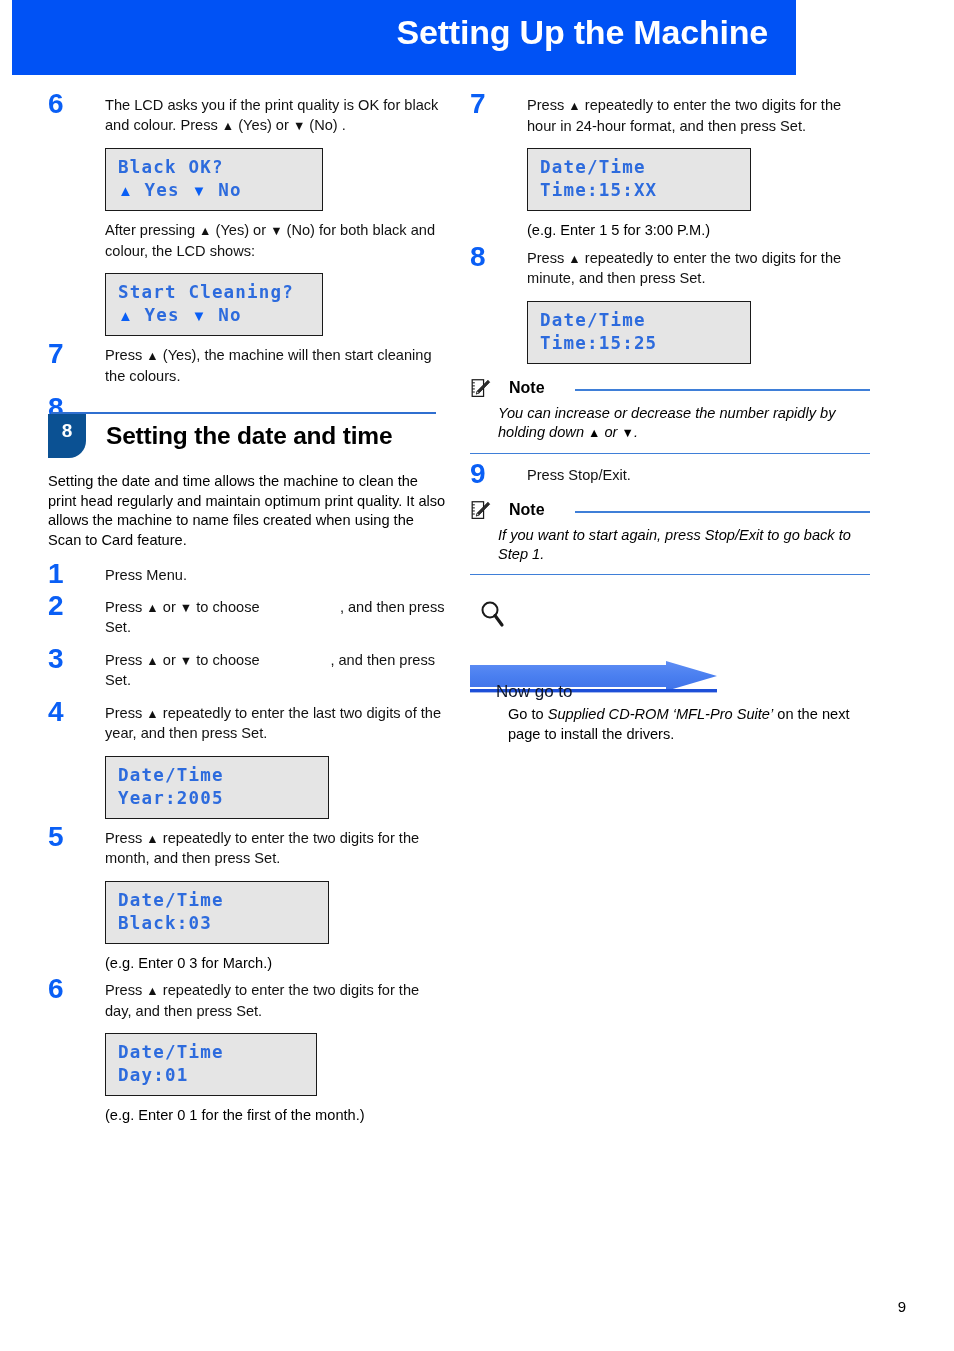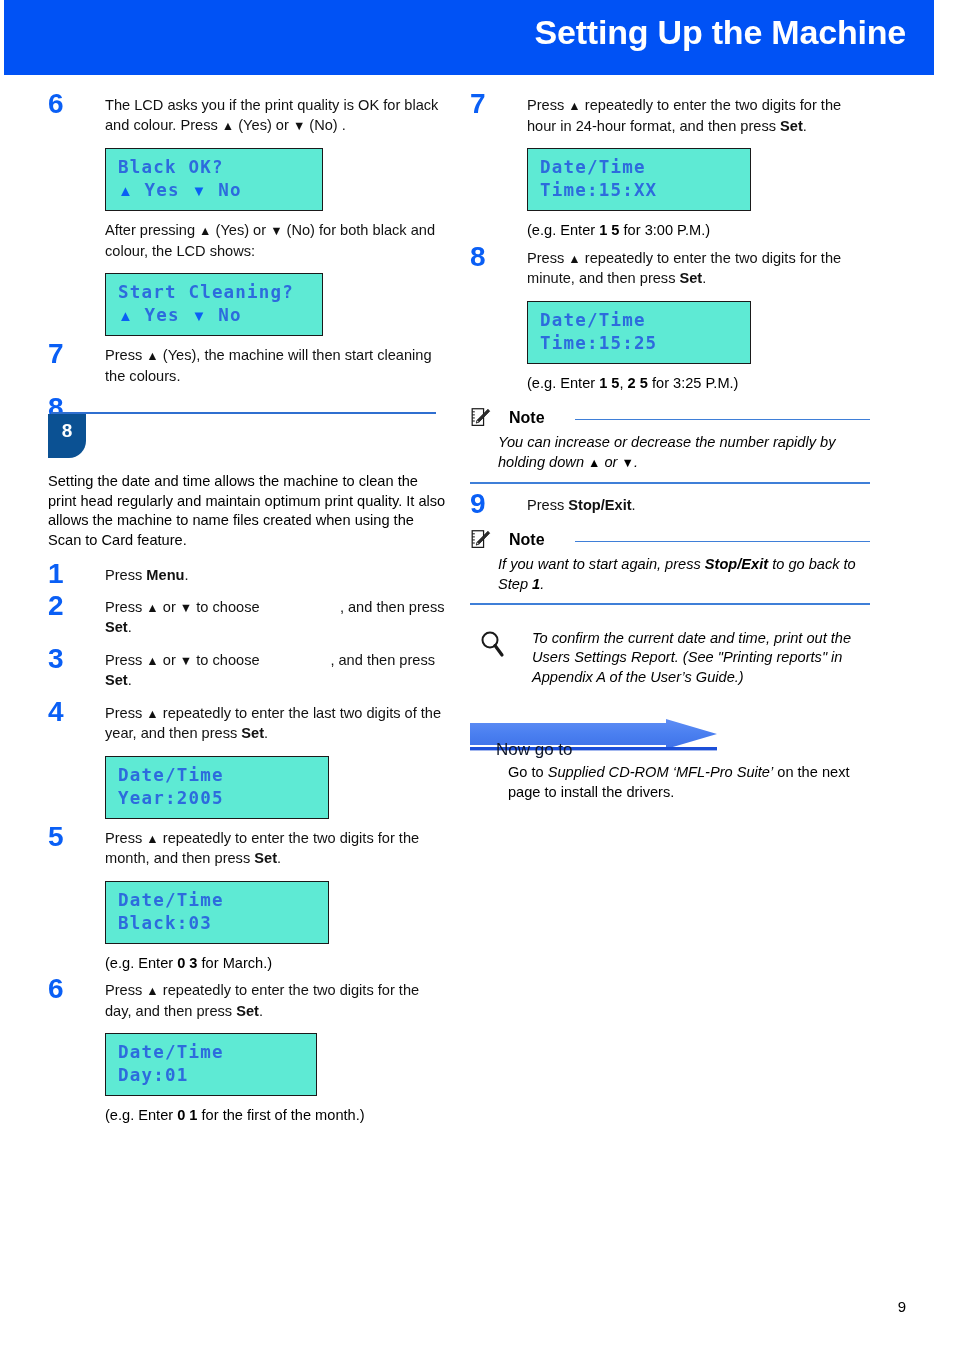--- a/index.html
+++ b/index.html
@@ -12,23 +12,23 @@
     height: 1351px;
     position: relative;
     font-family: "Liberation Sans", sans-serif;
     color: #000000;
     overflow: hidden;
   }
 
   
   .header-bar {
     position: absolute;
-    left: 4px;
+    left: 12px;
     top: 0;
-    width: 930px;
+    width: 784px;
     height: 75px;
     background: #0052f5;
   }
   .header-title {
     position: absolute;
     right: 28px;
     top: 13px;
     font-size: 34px;
     font-weight: bold;
     color: #ffffff;
@@ -60,34 +60,34 @@
     font-size: 28px;
     font-weight: bold;
     color: #0a5ff5;
     line-height: 1;
   }
   .step-body {
     font-size: 14.6px;
     line-height: 19.5px;
     color: #111;
   }
-  .b { font-weight: bold; }
+  .b { font-weight: normal; }
   .tri { font-size: 12.5px; letter-spacing: 0; }
 
   
   .missing-glyph {
     display: inline-block;
     color: transparent;
     white-space: pre;
   }
 
   
   .lcd {
     border: 1.3px solid #1a1a1a;
-    background: #5eead4;
+    background: #e5e5e5;
     box-sizing: border-box;
     padding: 7px 12px 8px 12px;
     margin: 12px 0 10px 0;
   }
   .lcd-line {
     font-family: "DejaVu Sans Mono", "Liberation Mono", monospace;
     font-size: 17.5px;
     line-height: 23px;
     color: #2d6bdd;
     font-weight: bold;
@@ -268,20 +268,21 @@
   </div>
 
   <div class="step" style="margin-top:14px;">
     <div class="step-num">8</div>
   </div>
 
   <div class="section-head">
     <div class="section-rule"></div>
     <div class="section-row">
       <div class="section-badge">8</div>
+      <div class="section-title">Setting the date and time</div>
     </div>
   </div>
   <div class="section-intro">Setting the date and time allows the machine to clean the print head regularly and maintain optimum print quality. It also allows the machine to name files created when using the Scan to Card feature.</div>
 
   <div class="step" style="margin-bottom:12px;">
     <div class="step-num">1</div>
     <div class="step-body">
       <span>Press </span><span class="b">Menu</span><span>.</span>
     </div>
   </div>
@@ -358,23 +359,20 @@
   </div>
 
   <div class="step" style="margin-top:8px;">
     <div class="step-num">8</div>
     <div class="step-body">
       <span>Press </span><span class="tri">▲</span><span> repeatedly to enter the two digits for the minute, and then press </span><span class="b">Set</span><span>.</span>
     </div>
     <div class="lcd lcd-w2">
       <div class="lcd-line">Date/Time</div>
       <div class="lcd-line">Time:15:25</div>
-    </div>
-    <div class="eg">
-      <span>(e.g. Enter </span><span class="b">1 5</span><span>, </span><span class="b">2 5</span><span> for 3:25 P.M.)</span>
     </div>
   </div>
 
   <div class="note">
     <div class="note-head">
       <svg class="note-icon" viewBox="0 0 24 24">
         <rect x="2.5" y="2" width="13" height="19" fill="#ffffff" stroke="#1a1a1a" stroke-width="1.4"></rect>
         <line x1="2.5" y1="5.5" x2="5.5" y2="5.5" stroke="#1a1a1a" stroke-width="1.2"></line>
         <line x1="2.5" y1="9" x2="5.5" y2="9" stroke="#1a1a1a" stroke-width="1.2"></line>
         <line x1="2.5" y1="12.5" x2="5.5" y2="12.5" stroke="#1a1a1a" stroke-width="1.2"></line>
@@ -416,21 +414,20 @@
       <span>If you want to start again, press </span><span class="b">Stop/Exit</span><span> to go back to Step </span><span class="b">1</span><span>.</span>
     </div>
     <div class="note-bottom-rule"></div>
   </div>
 
   <div class="tip">
     <svg class="tip-icon" viewBox="0 0 28 30">
       <circle cx="12" cy="11" r="7.5" fill="none" stroke="#1a1a1a" stroke-width="2"></circle>
       <line x1="17" y1="16.5" x2="24" y2="26" stroke="#1a1a1a" stroke-width="3.2" stroke-linecap="round"></line>
     </svg>
-    <div class="tip-body">To confirm the current date and time, print out the Users Settings Report. (See "Printing reports" in Appendix A of the User’s Guide.)</div>
   </div>
 
   <div class="nowgo">
     <svg class="nowgo-arrow" width="247" height="34" viewBox="0 0 247 34">
       <defs>
         <linearGradient id="bg1" x1="0" y1="0" x2="0" y2="1">
           <stop offset="0" stop-color="#5f8ef4"></stop>
           <stop offset="0.5" stop-color="#4a7ff0"></stop>
           <stop offset="1" stop-color="#3f72e8"></stop>
         </linearGradient>

